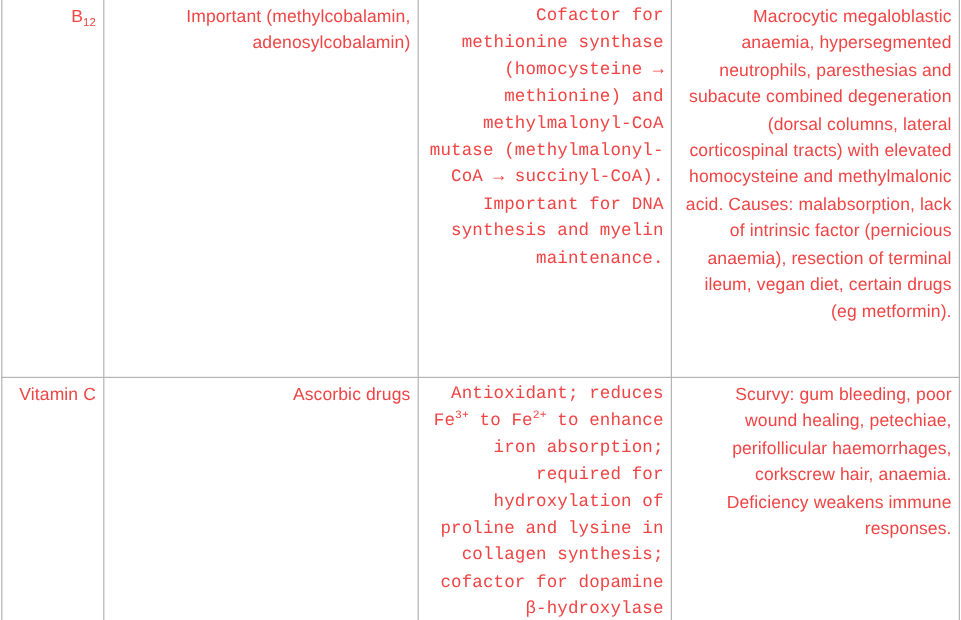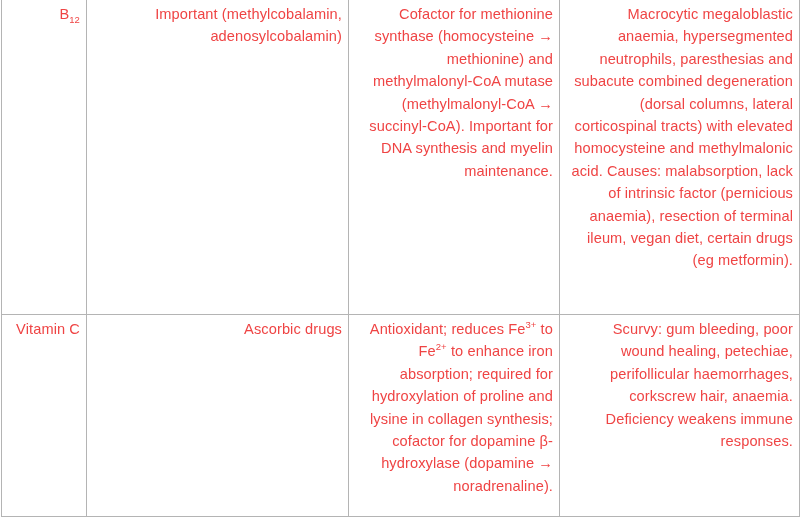--- a/index.html
+++ b/index.html
@@ -14,21 +14,21 @@
   }
   .tbl td {
     border: 1px solid #b4b4b4;
     vertical-align: top;
     padding: 3px 6px 4px 8px;
     line-height: 22.4px;
     letter-spacing: 0.1px;
   }
   .c1 { width: 70px; }
   .c2 { width: 247px; }
-  .c3 { width: 196px; }
+  .c3 { width: 196px; font-family: Liberation Mono, monospace; }
   .c4 { width: 225px; }
   .row1 td { height: 307px; }
   .row2 td { height: 194px; }
   sub, sup { font-size: 9.5px; line-height: 0; }
 </style>
 </head>
 <body>
 
 <table class="tbl">
   <tbody>

